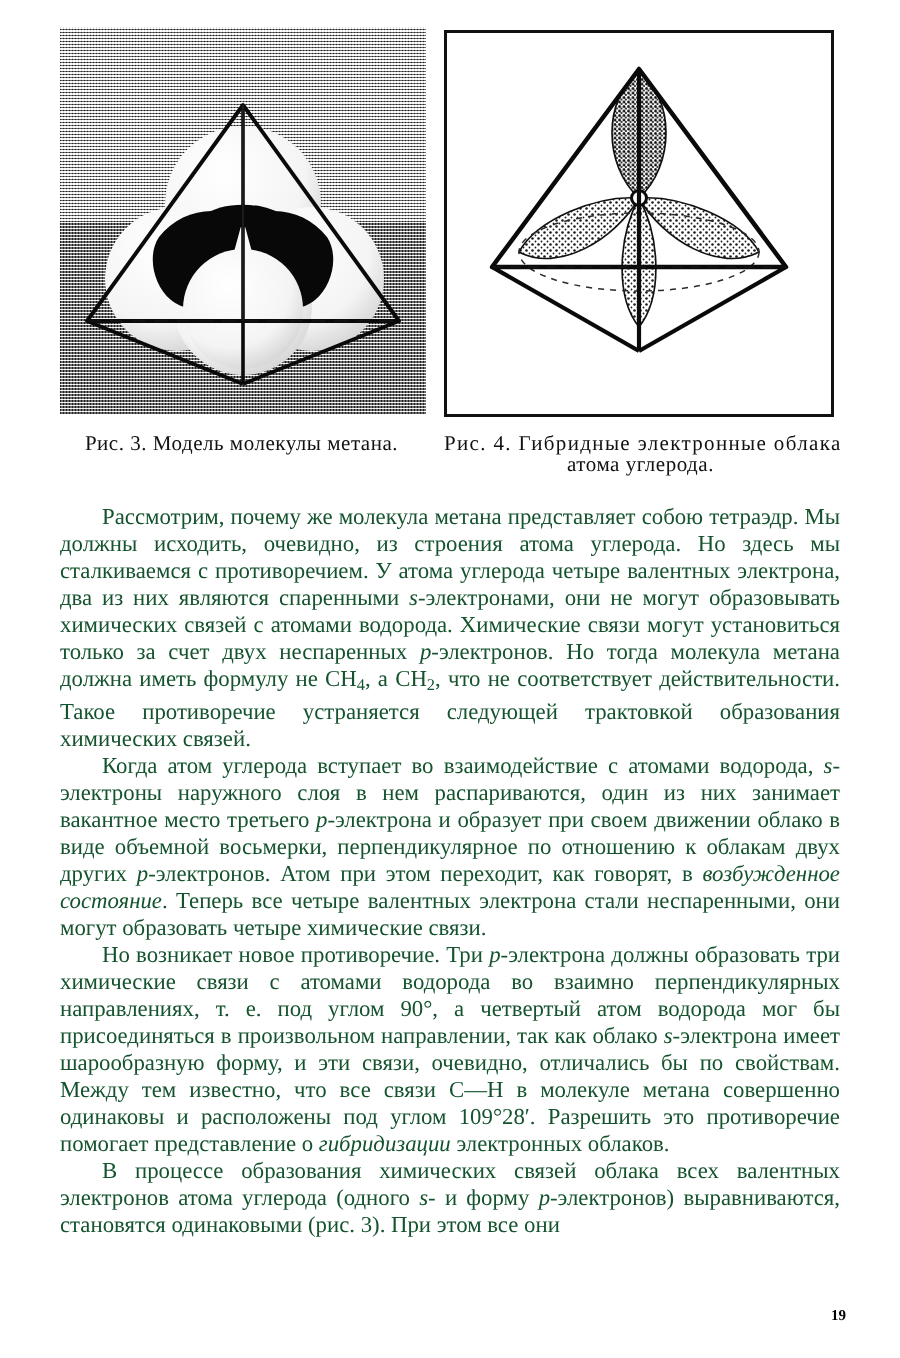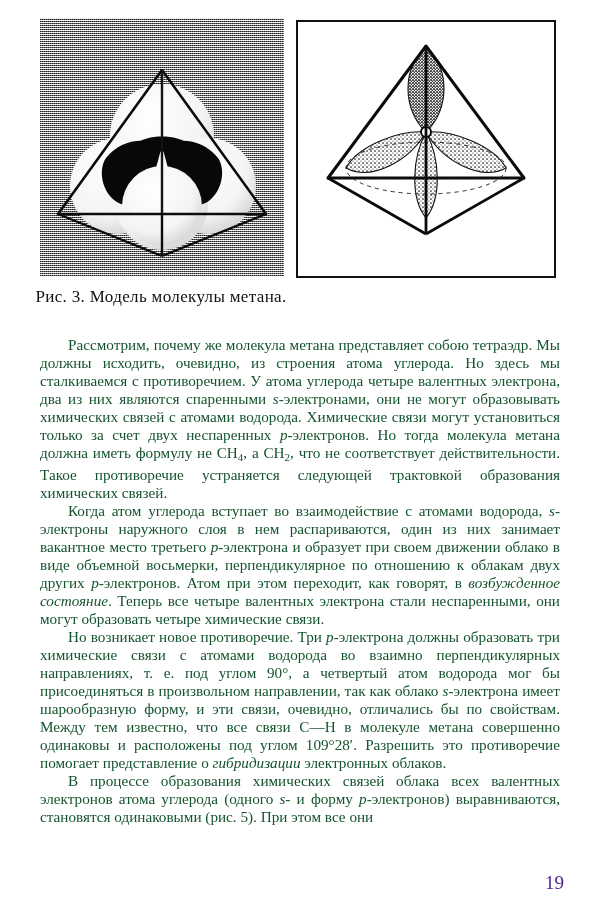--- a/index.html
+++ b/index.html
@@ -63,21 +63,21 @@
   }
   .fig4-svg {
     position: absolute;
     left: 0;
     top: 0;
   }
 
   
   .caption {
     position: absolute;
-    font-size: 17px;
+    font-size: 14px;
     line-height: 14px;
     letter-spacing: 0.35px;
     text-align: center;
     color: #111111;
   }
   .cap3 {
     left: 30px;
     top: 290px;
     width: 262px;
   }
@@ -109,23 +109,23 @@
   sub {
     font-size: 0.72em;
     vertical-align: -0.25em;
   }
 
   
   .page-number {
     position: absolute;
     right: 36px;
     top: 872px;
-    font-size: 19px;
-    font-weight: 400;
-    color: #4c1d95;
+    font-size: 10px;
+    font-weight: 700;
+    color: #000000;
   }
 </style>
 </head>
 <body>
 
 <div class="page">
 
   <div class="figures">
 
     <div class="fig3-frame">
@@ -216,24 +216,28 @@
         <g fill="none" stroke="#111111" stroke-width="1.4" stroke-dasharray="7 5">
           <line x1="30" y1="156" x2="226" y2="156"></line>
         </g>
       </svg>
     </div>
 
     <div class="caption cap3">
       <span class="cap-line">Рис. 3. Модель молекулы метана.</span>
     </div>
 
+    <div class="caption cap4">
+      <span class="cap-line">Рис. 4. Гибридные электронные облака</span>
+      <span class="cap-line">атома углерода.</span>
+    </div>
   </div>
 
   <div class="body-text">
     <p><span>Рассмотрим, почему же молекула метана представляет собою тетраэдр. Мы должны исходить, очевидно, из строения атома углерода. Но здесь мы сталкиваемся с противоречием. У атома углерода четыре валентных электрона, два из них являются спаренными </span><i>s</i><span>-электронами, они не могут образовывать химических связей с атомами водорода. Химические связи могут установиться только за счет двух неспаренных </span><i>p</i><span>-электронов. Но тогда молекула метана должна иметь формулу не CH</span><sub>4</sub><span>, а CH</span><sub>2</sub><span>, что не соответствует действительности. Такое противоречие устраняется следующей трактовкой образования химических связей.</span></p>
     <p><span>Когда атом углерода вступает во взаимодействие с атомами водорода, </span><i>s</i><span>-электроны наружного слоя в нем распариваются, один из них занимает вакантное место третьего </span><i>p</i><span>-электрона и образует при своем движении облако в виде объемной восьмерки, перпендикулярное по отношению к облакам двух других </span><i>p</i><span>-электронов. Атом при этом переходит, как говорят, в </span><i>возбужденное состояние</i><span>. Теперь все четыре валентных электрона стали неспаренными, они могут образовать четыре химические связи.</span></p>
     <p><span>Но возникает новое противоречие. Три </span><i>p</i><span>-электрона должны образовать три химические связи с атомами водорода во взаимно перпендикулярных направлениях, т. е. под углом 90°, а четвертый атом водорода мог бы присоединяться в произвольном направлении, так как облако </span><i>s</i><span>-электрона имеет шарообразную форму, и эти связи, очевидно, отличались бы по свойствам. Между тем известно, что все связи С—Н в молекуле метана совершенно одинаковы и расположены под углом 109°28′. Разрешить это противоречие помогает представление о </span><i>гибридизации</i><span> электронных облаков.</span></p>
-    <p><span>В процессе образования химических связей облака всех валентных электронов атома углерода (одного </span><i>s</i><span>- и форму </span><i>p</i><span>-электронов) выравниваются, становятся одинаковыми (рис. 5). При этом все они</span></p>
+    <p><span>В процессе образования химических связей облака всех валентных электронов атома углерода (одного </span><i>s</i><span>- и форму </span><i>p</i><span>-электронов) выравниваются, становятся одинаковыми (рис. 3). При этом все они</span></p>
   </div>
 
   <div class="page-number">19</div>
 
 </div>
 
 </body></html>

